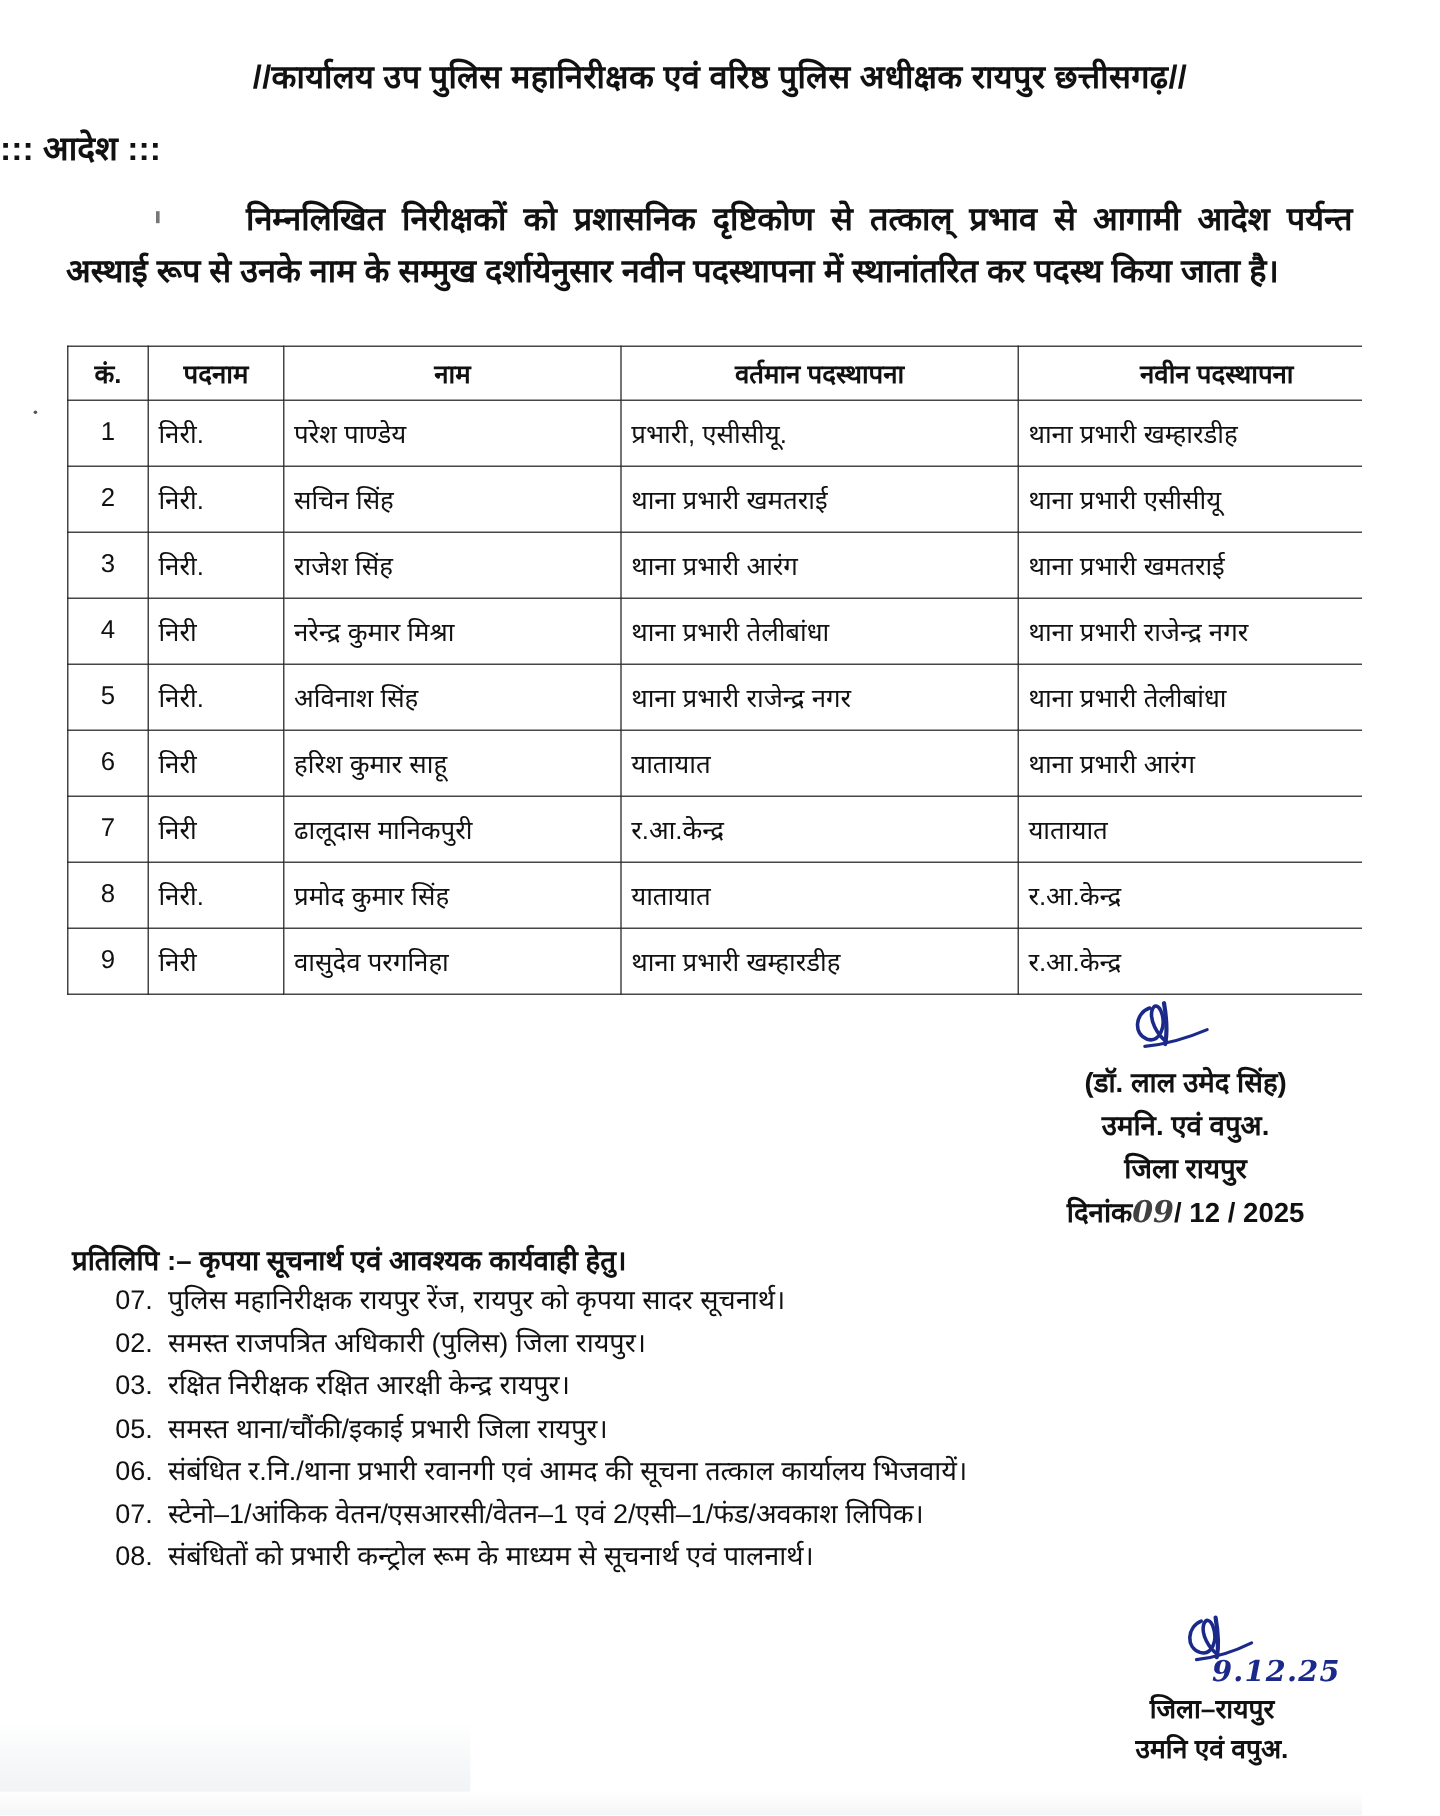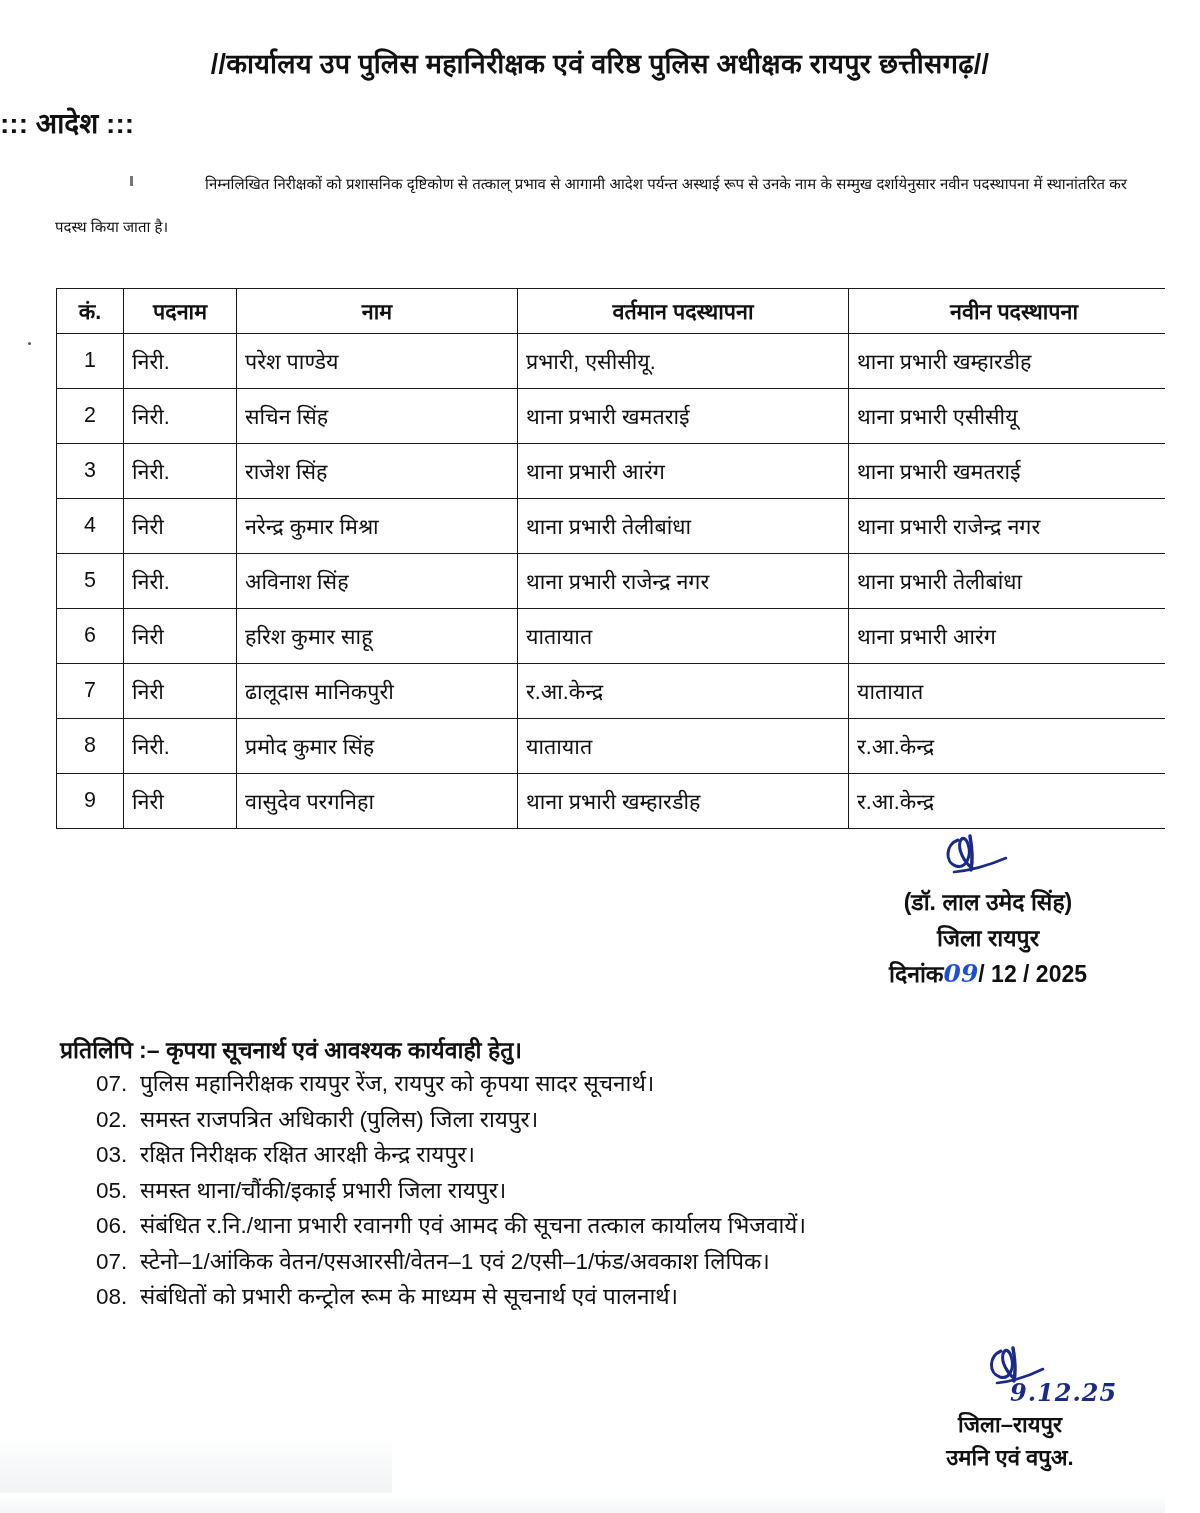--- a/index.html
+++ b/index.html
@@ -11,21 +11,20 @@
   body {
     font-family: "Liberation Sans", "DejaVu Sans", sans-serif;
     color: #111111;
   }
   .page {
     position: relative;
     width: 1135px;
     height: 1513px;
     background: #ffffff;
     overflow: hidden;
-    padding-left: 30px;
   }
   
   .scan-shade {
     position: absolute;
     left: 0;
     bottom: 0;
     width: 392px;
     height: 78px;
     background: linear-gradient(to top, #eef0f2 0%, #f7f8f9 60%, #ffffff 100%);
     pointer-events: none;
@@ -59,25 +58,25 @@
     text-align: left;
     font-size: 28px;
     font-weight: 700;
   }
 
   .body-para {
     position: absolute;
     left: 55px;
     top: 162px;
     width: 1072px;
-    font-size: 15px;
+    font-size: 27px;
     line-height: 43px;
     text-align: justify;
     text-indent: 150px;
-    font-weight: 400;
+    font-weight: 700;
   }
 
   table.order-table {
     position: absolute;
     left: 56px;
     top: 288px;
     width: 1058px;
     border-collapse: collapse;
     table-layout: fixed;
   }
@@ -120,21 +119,21 @@
     width: 110px;
     height: 52px;
     color: #1b2a8a;
   }
   .sign-mark svg { display: block; }
 
   .sign-date-line {
     white-space: nowrap;
   }
   .hand-blue {
-    color: #1d4ed8;
+    color: #404040;
     font-family: "DejaVu Serif", serif;
     font-style: italic;
     font-weight: 700;
     font-size: 25px;
   }
 
   .ref-no {
     position: absolute;
     left: 60px;
     top: 995px;
@@ -315,20 +314,21 @@
   <div class="sign-mark">
     <svg width="110" height="52" viewBox="0 0 110 52" fill="none">
       <path d="M18 8 C6 12, 4 30, 16 34 C26 37, 32 24, 28 12 C26 6, 22 4, 20 10 C18 18, 24 30, 32 36" stroke="#1b2a8a" stroke-width="3" stroke-linecap="round" fill="none"></path>
       <path d="M30 4 C32 16, 33 28, 31 38" stroke="#1b2a8a" stroke-width="3.5" stroke-linecap="round" fill="none"></path>
       <path d="M14 40 C34 38, 52 32, 66 26" stroke="#1b2a8a" stroke-width="2.6" stroke-linecap="round" fill="none"></path>
     </svg>
   </div>
 
   <div class="sign-block">
     <div>(डॉ. लाल उमेद सिंह)</div>
+    <div>उमनि. एवं वपुअ.</div>
     <div>जिला रायपुर</div>
     <div class="sign-date-line"><span>दिनांक</span><span class="hand-blue">09</span><span>/ 12 / 2025</span></div>
   </div>
 
   <div class="copy-to">प्रतिलिपि :–   कृपया सूचनार्थ एवं आवश्यक कार्यवाही हेतु।</div>
 
   <ol class="copy-list">
     <li><span class="num">07.</span><span>पुलिस महानिरीक्षक रायपुर रेंज, रायपुर को कृपया सादर सूचनार्थ।</span></li>
     <li><span class="num">02.</span><span>समस्त राजपत्रित अधिकारी (पुलिस) जिला रायपुर।</span></li>
     <li><span class="num">03.</span><span>रक्षित निरीक्षक रक्षित आरक्षी केन्द्र रायपुर।</span></li>

